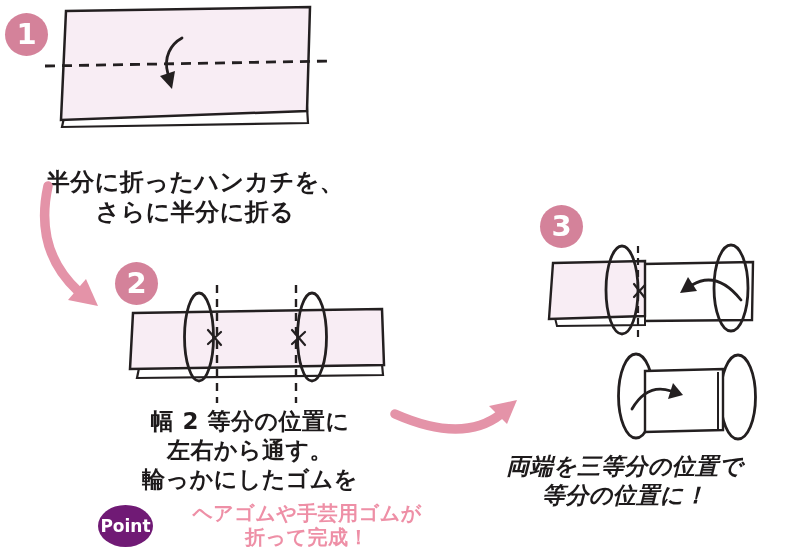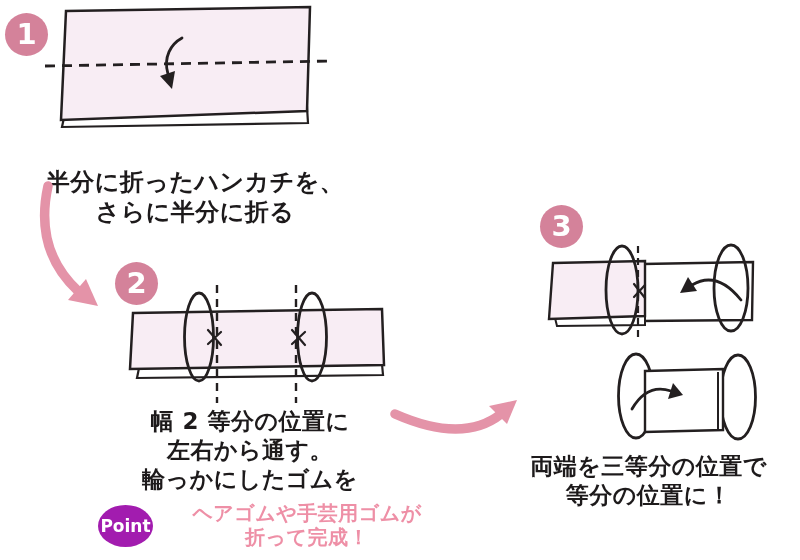--- a/index.html
+++ b/index.html
@@ -13,21 +13,21 @@
     color:#ffffff;font-weight:bold;font-size:29px;line-height:43px;
     text-align:center;
   }
   .caption{
     color:#1d1a1b;font-weight:bold;text-align:center;line-height:1.25;
     letter-spacing:0.5px;
   }
   .caption-lg{font-size:24px;}
   .caption-md{font-size:23px;}
   .point-badge{
-    width:55px;height:42px;border-radius:50%;background:#a21caf;
+    width:55px;height:42px;border-radius:50%;background:#701a75;
     color:#ffffff;font-weight:bold;font-size:17px;line-height:42px;text-align:center;
   }
   .point-text{
     color:#ee8fa6;font-weight:bold;font-size:20px;line-height:1.2;
     letter-spacing:0.5px;text-align:center;
   }
   svg{display:block;}
 </style>
 </head>
 <body>
@@ -139,18 +139,18 @@
     <ellipse cx="133" cy="52" rx="17.5" ry="42" fill="#ffffff" stroke="#231f20" stroke-width="2.8"></ellipse>
     <polygon points="40,26 118,24 118,85 40,87" fill="#ffffff" stroke="#231f20" stroke-width="2.4"></polygon>
     <line x1="113" y1="27" x2="113" y2="84" stroke="#231f20" stroke-width="2"></line>
 
     <g>
       <path d="M 27 64 Q 42 38 66 46" fill="none" stroke="#231f20" stroke-width="2.8" stroke-linecap="round"></path>
       <polygon points="78,50 63,54 68,38" fill="#231f20"></polygon>
     </g>
   </svg>
 
-  <div class="abs caption caption-md" style="left:496px;top:452px;width:305px;">
+  <div class="abs caption caption-md" style="left:472px;top:452px;width:305px;font-style:italic;">
     <div>両端を三等分の位置で</div>
     <div>等分の位置に！</div>
   </div>
 
 </div>
 
 </body></html>

